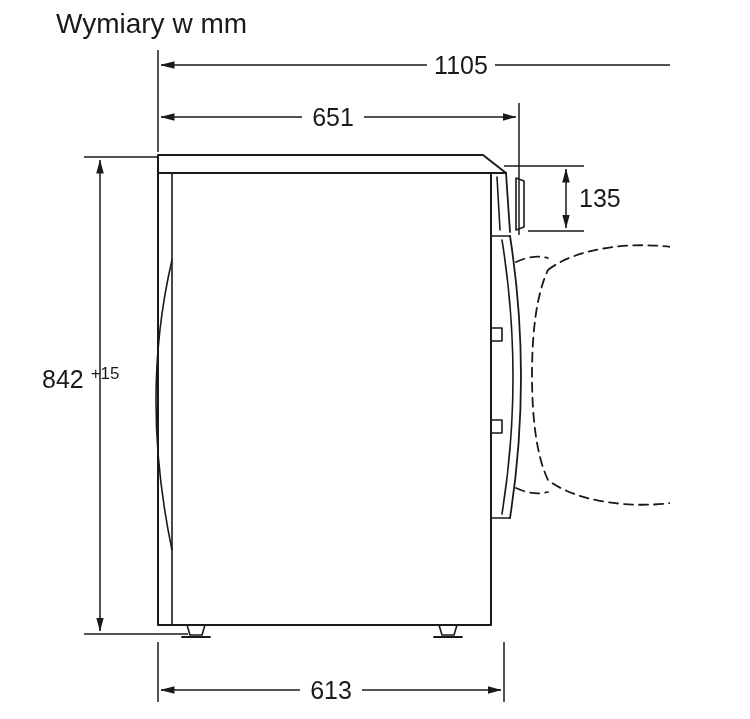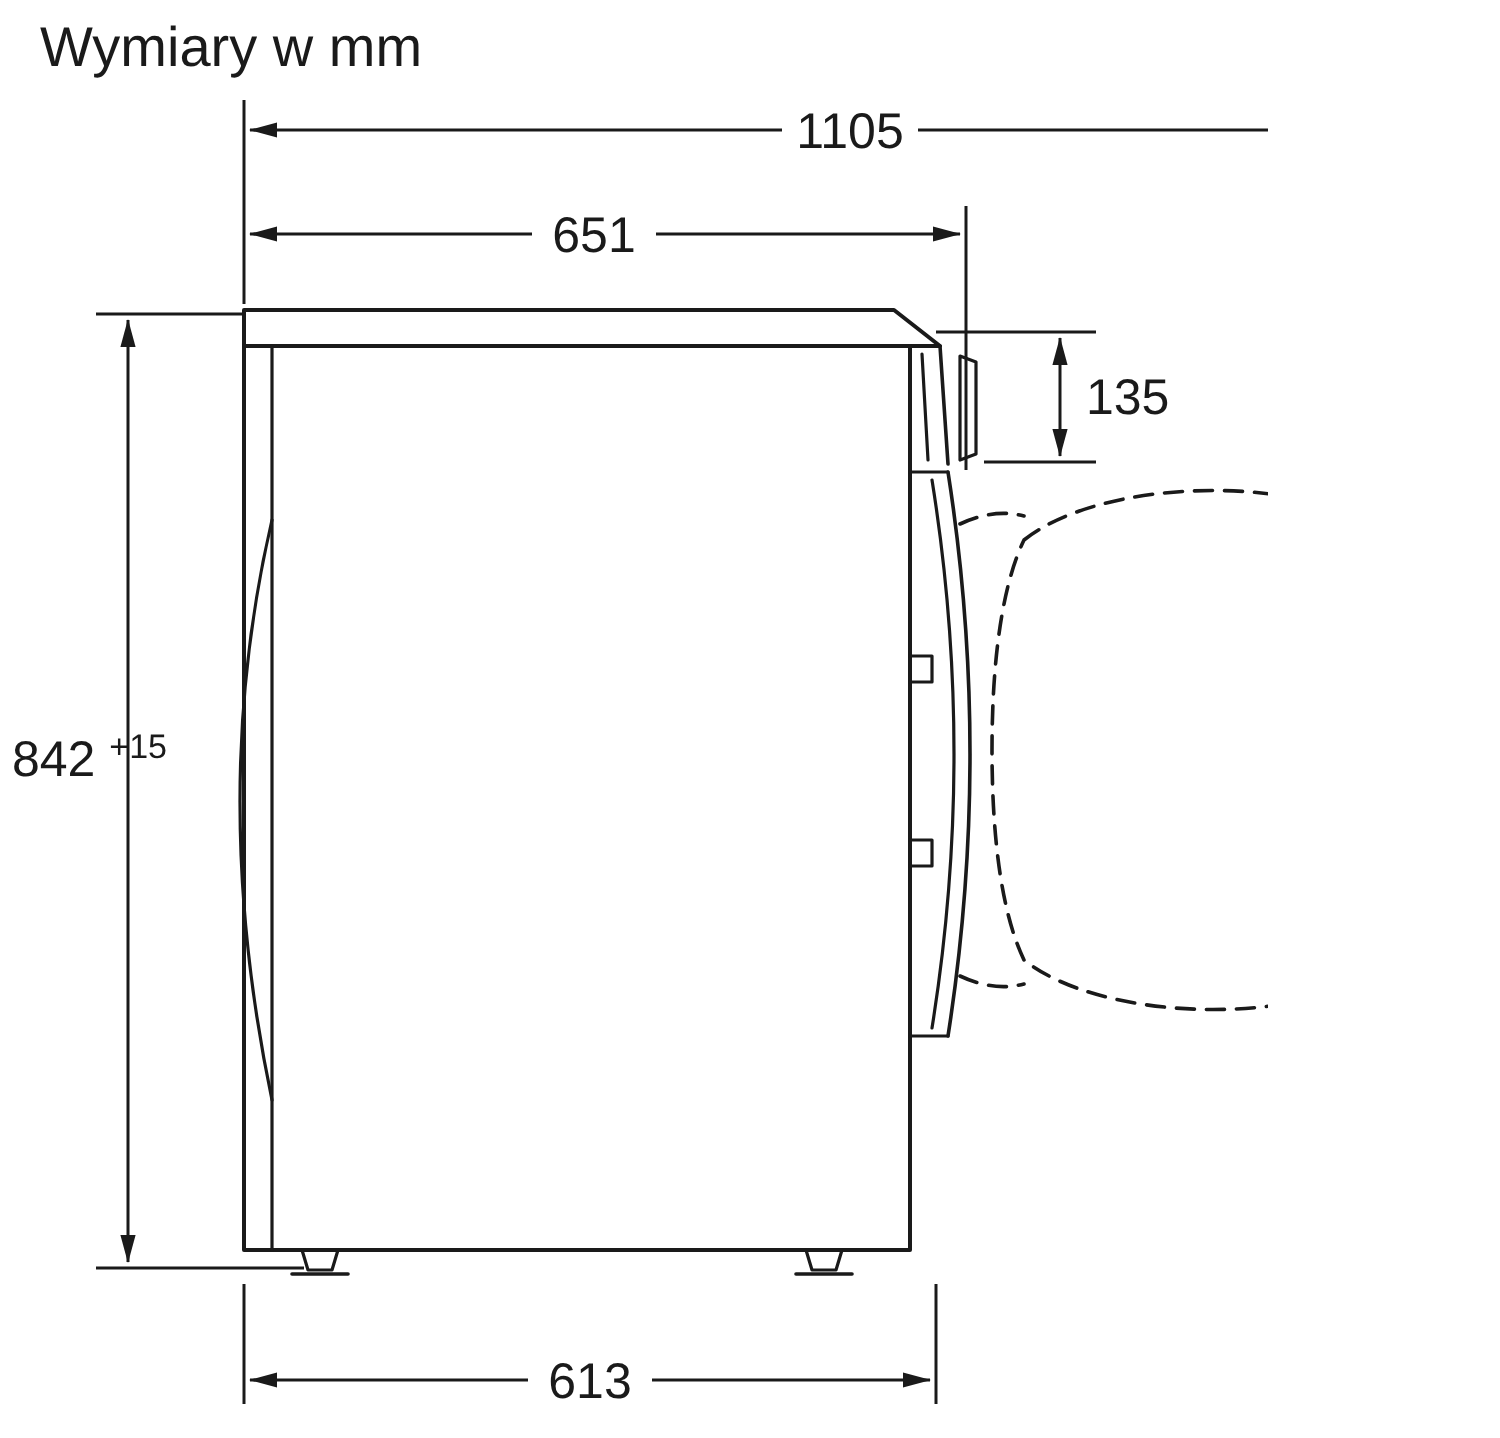--- a/index.html
+++ b/index.html
@@ -6,20 +6,21 @@
     margin: 0;
     padding: 0;
     background: var(--bg-color, #ffffff);
   }
   .page {
     width: 634px;
     height: 719px;
     position: relative;
     background: var(--bg-color, #ffffff);
     overflow: hidden;
+    padding-left: 36px;
   }
   svg.diagram {
     display: block;
     color: var(--line-color, #1a1a1a);
     font-family: "Liberation Sans", sans-serif;
   }
   text {
     fill: currentColor;
   }
 </style>

